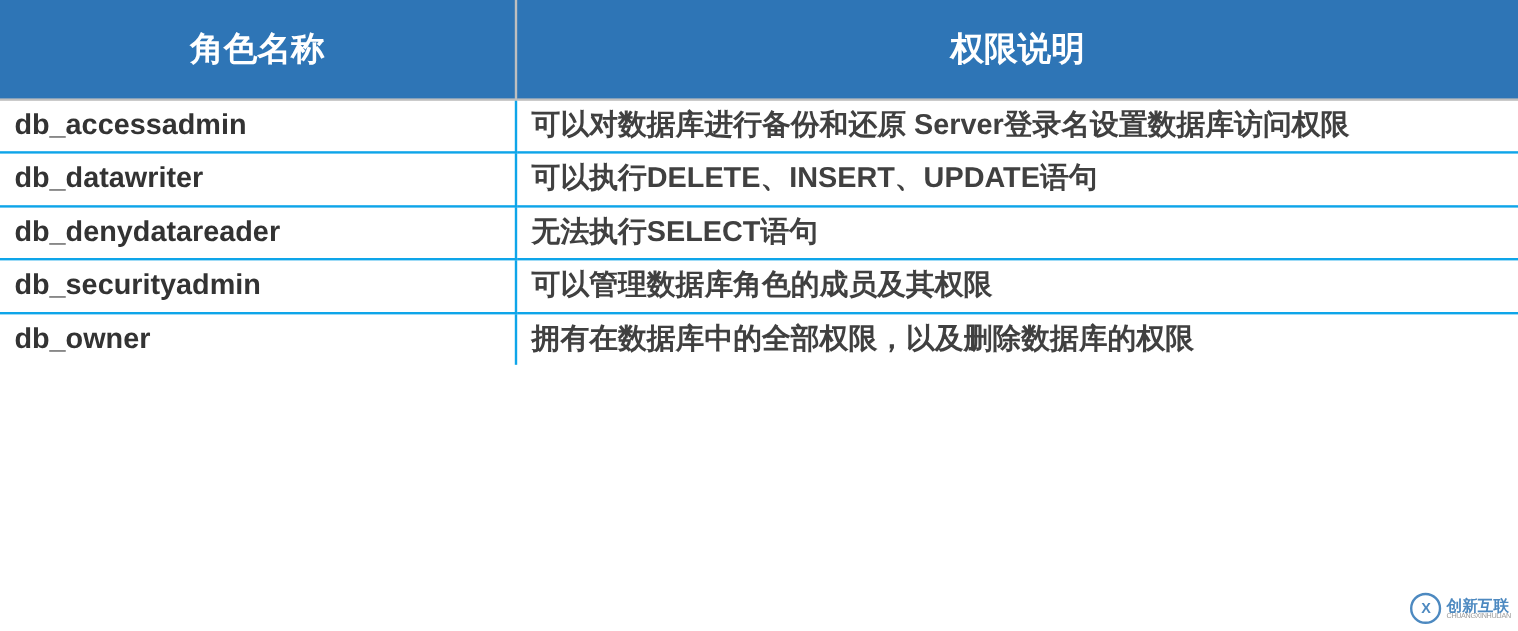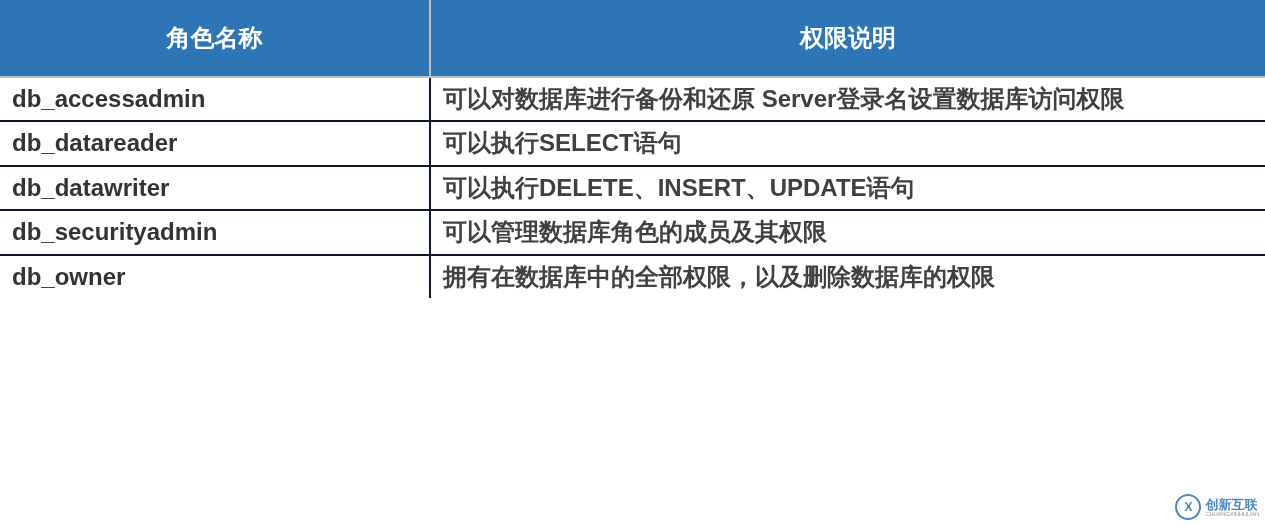--- a/index.html
+++ b/index.html
@@ -11,34 +11,34 @@
       position: relative;
     }
     table {
       border-collapse: collapse;
       width: 100%;
     }
     th {
       background: #2e75b6;
       color: #fff;
       font-weight: bold;
-      font-size: 24px;
+      font-size: 28px;
       padding: 22px 8px;
       text-align: center;
       border: 2px solid #bfbfbf;
       border-top: none;
     }
     th:first-child { width: 430px; border-left: none; }
     th:last-child { border-right: none; }
     td {
       font-weight: bold;
       font-size: 24px;
       color: #404040;
       padding: 5px 12px;
-      border: 2px solid #0f172a;
+      border: 2px solid #0ea5e9;
       text-align: left;
       vertical-align: middle;
       line-height: 1.35;
     }
     td:first-child { border-left: none; color: #333; }
     td:last-child { border-right: none; }
     tbody tr:last-child td { border-bottom: none; }
     .watermark {
       position: absolute;
       right: 6px;
@@ -82,26 +82,26 @@
       <th>角色名称</th>
       <th>权限说明</th>
     </tr>
   </thead>
   <tbody>
     <tr>
       <td>db_accessadmin</td>
       <td>可以对数据库进行备份和还原 Server登录名设置数据库访问权限</td>
     </tr>
     <tr>
-      <td>db_datareader</td>
-      <td>可以执行SELECT语句</td>
+      <td>db_datawriter</td>
+      <td>可以执行DELETE、INSERT、UPDATE语句</td>
     </tr>
     <tr>
-      <td>db_datawriter</td>
-      <td>可以执行DELETE、INSERT、UPDATE语句</td>
+      <td>db_denydatareader</td>
+      <td>无法执行SELECT语句</td>
     </tr>
     <tr>
       <td>db_securityadmin</td>
       <td>可以管理数据库角色的成员及其权限</td>
     </tr>
     <tr>
       <td>db_owner</td>
       <td>拥有在数据库中的全部权限，以及删除数据库的权限</td>
     </tr>
   </tbody>

